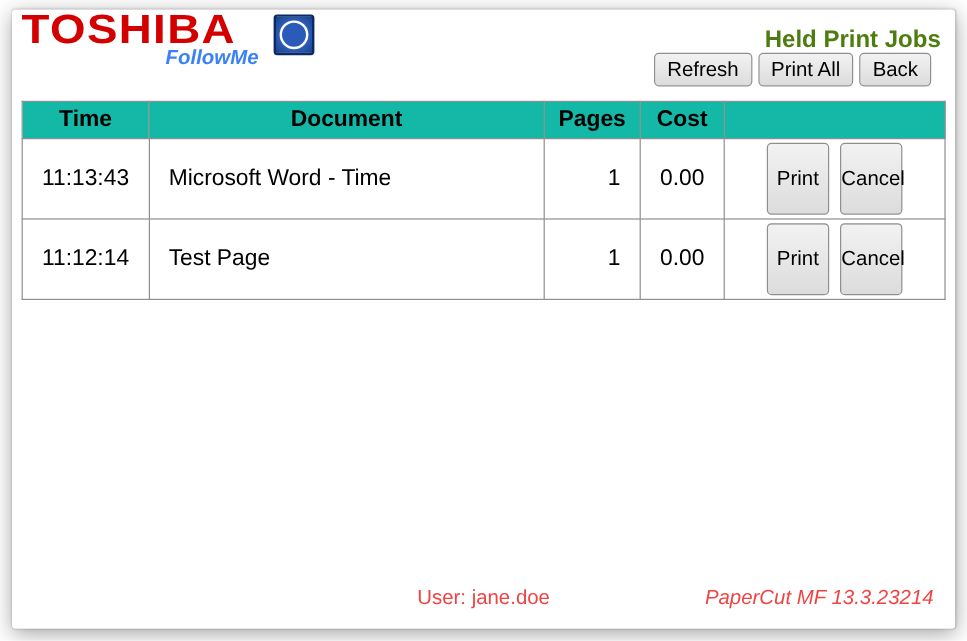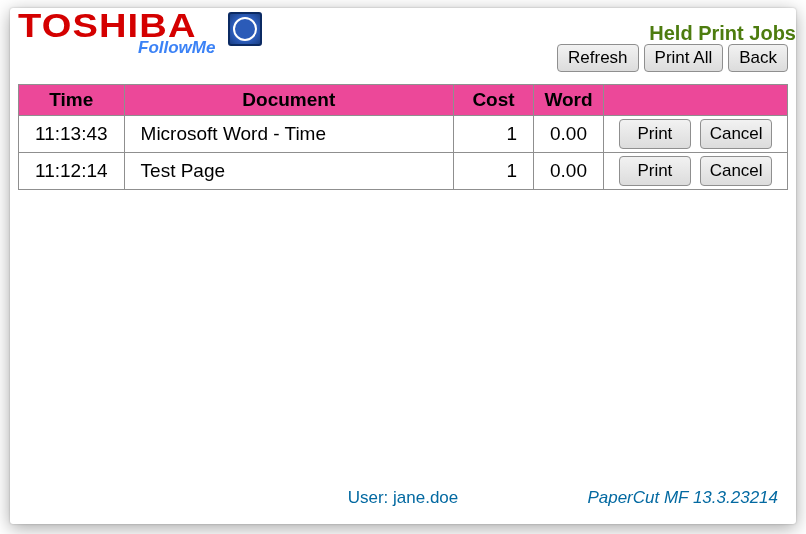--- a/index.html
+++ b/index.html
@@ -13,21 +13,21 @@
   }
   .panel{
     position:absolute;
     left:10px;top:8px;right:10px;bottom:10px;
     background:#fff;
     box-shadow:0 4px 18px rgba(0,0,0,.35), 0 0 2px rgba(0,0,0,.25);
     border-radius:3px;
   }
   .header{
     position:absolute;
-    left:0;right:0;top:0;height:60px;
+    left:0;right:12px;top:0;height:60px;
   }
   .logo{
     position:absolute;
     left:8px;top:-2px;
     display:flex;align-items:center;
   }
   .logo-toshiba{
     font-family:"Arial Black",Arial,sans-serif;
     font-weight:900;
     font-size:34px;
@@ -81,52 +81,52 @@
   }
   .table-wrap{
     position:absolute;left:8px;right:8px;top:76px;
   }
   table{
     width:100%;
     border-collapse:collapse;
     font-size:19px;
   }
   th{
-    background:#ec4899;
+    background:#14b8a6;
     font-weight:700;
     text-align:center;
     border:1px solid #8f8f8f;
     padding:4px 6px;
   }
   td{
     border:1px solid #8f8f8f;
     padding:3px 16px;
     background:#fff;
   }
   td.num{text-align:right;}
   td.actions{
     text-align:center;
     padding:3px 4px;
     white-space:nowrap;
   }
   td.actions button{
-    width:72px;
-    padding:4px 0;
+    width:52px;
+    padding:19px 0;
     margin:0 2px;
   }
   col.c-time{width:100px;}
   col.c-doc{}
   col.c-pages{width:80px;}
   col.c-cost{width:70px;}
   col.c-act{width:184px;}
   .footer{
     position:absolute;left:0;right:0;bottom:14px;
     height:22px;
     font-size:17px;
-    color:#0369a1;
+    color:#ef4444;
   }
   .footer-user{
     position:absolute;left:0;right:0;text-align:center;
   }
   .footer-app{
     position:absolute;right:18px;font-style:italic;
   }
 </style>
 </head>
 <body>
@@ -155,22 +155,22 @@
         <col class="c-time">
           <col class="c-doc">
           <col class="c-pages">
           <col class="c-cost">
           <col class="c-act">
       </colgroup>
       <thead>
         <tr>
           <th>Time</th>
           <th>Document</th>
+          <th>Pages</th>
           <th>Cost</th>
-          <th>Word</th>
           <th></th>
         </tr>
       </thead>
       <tbody>
         <tr>
           <td>11:13:43</td>
           <td>Microsoft Word - Time</td>
           <td class="num">1</td>
           <td class="num">0.00</td>
           <td class="actions">

